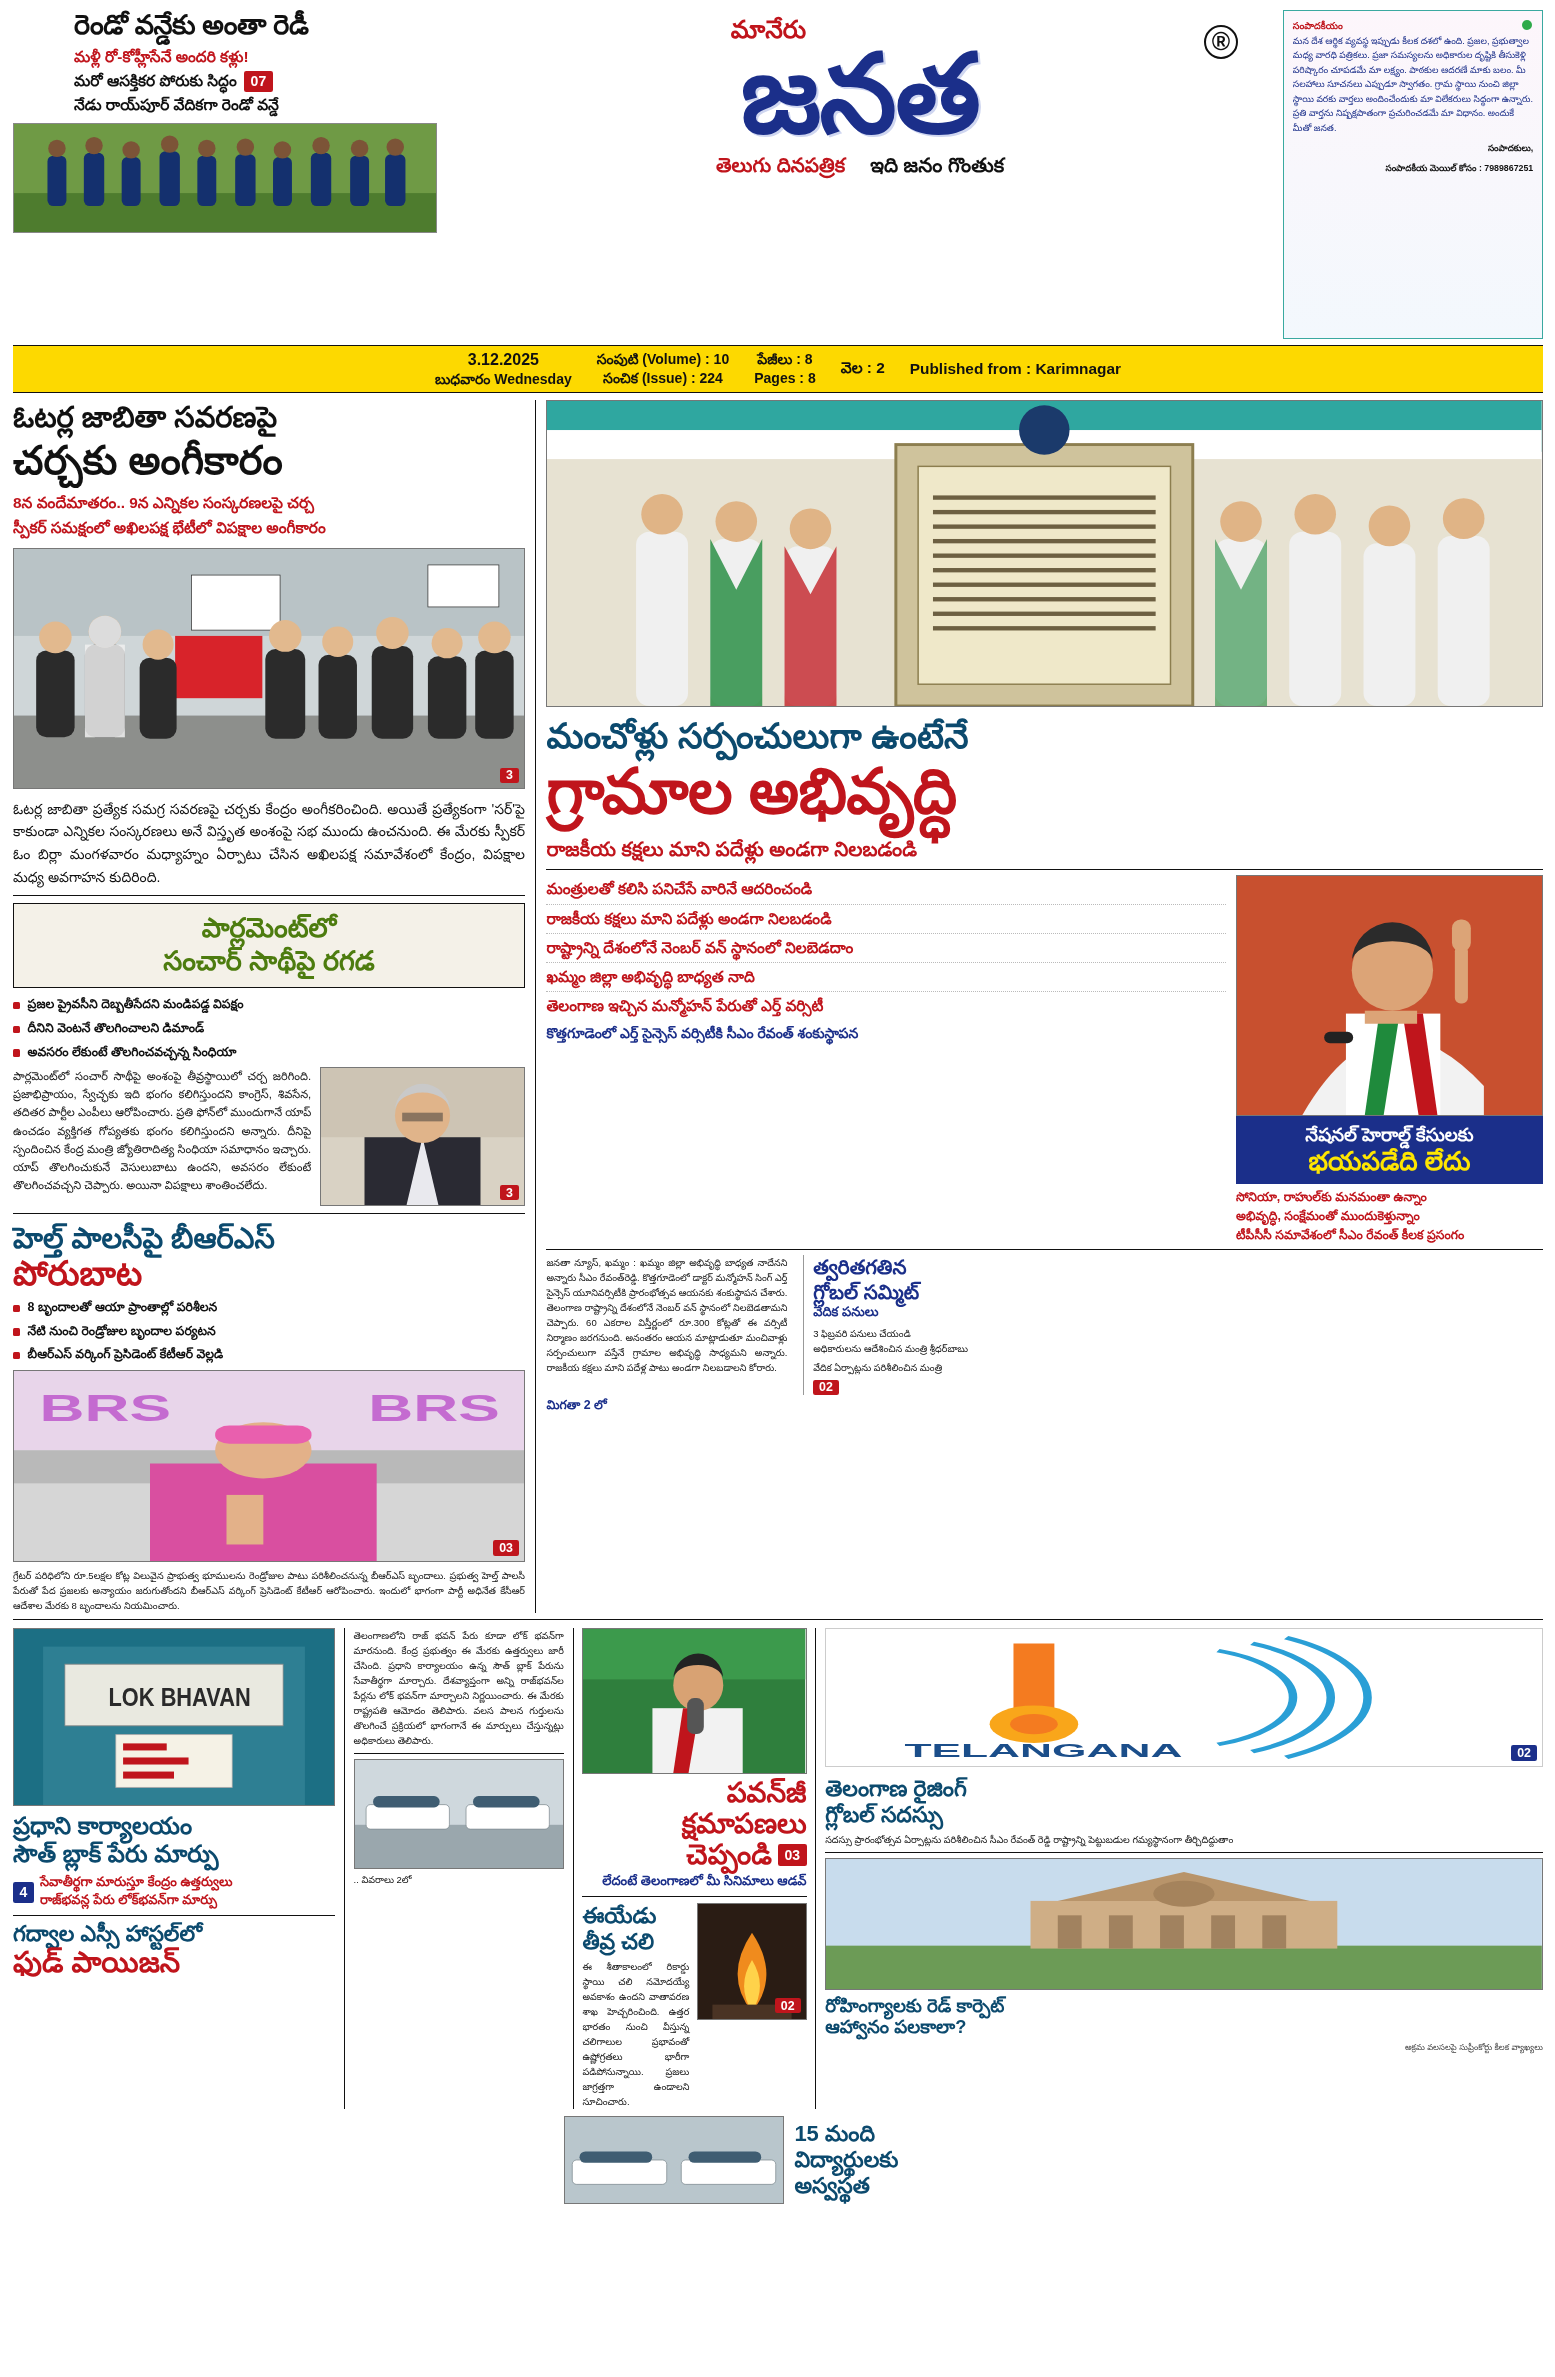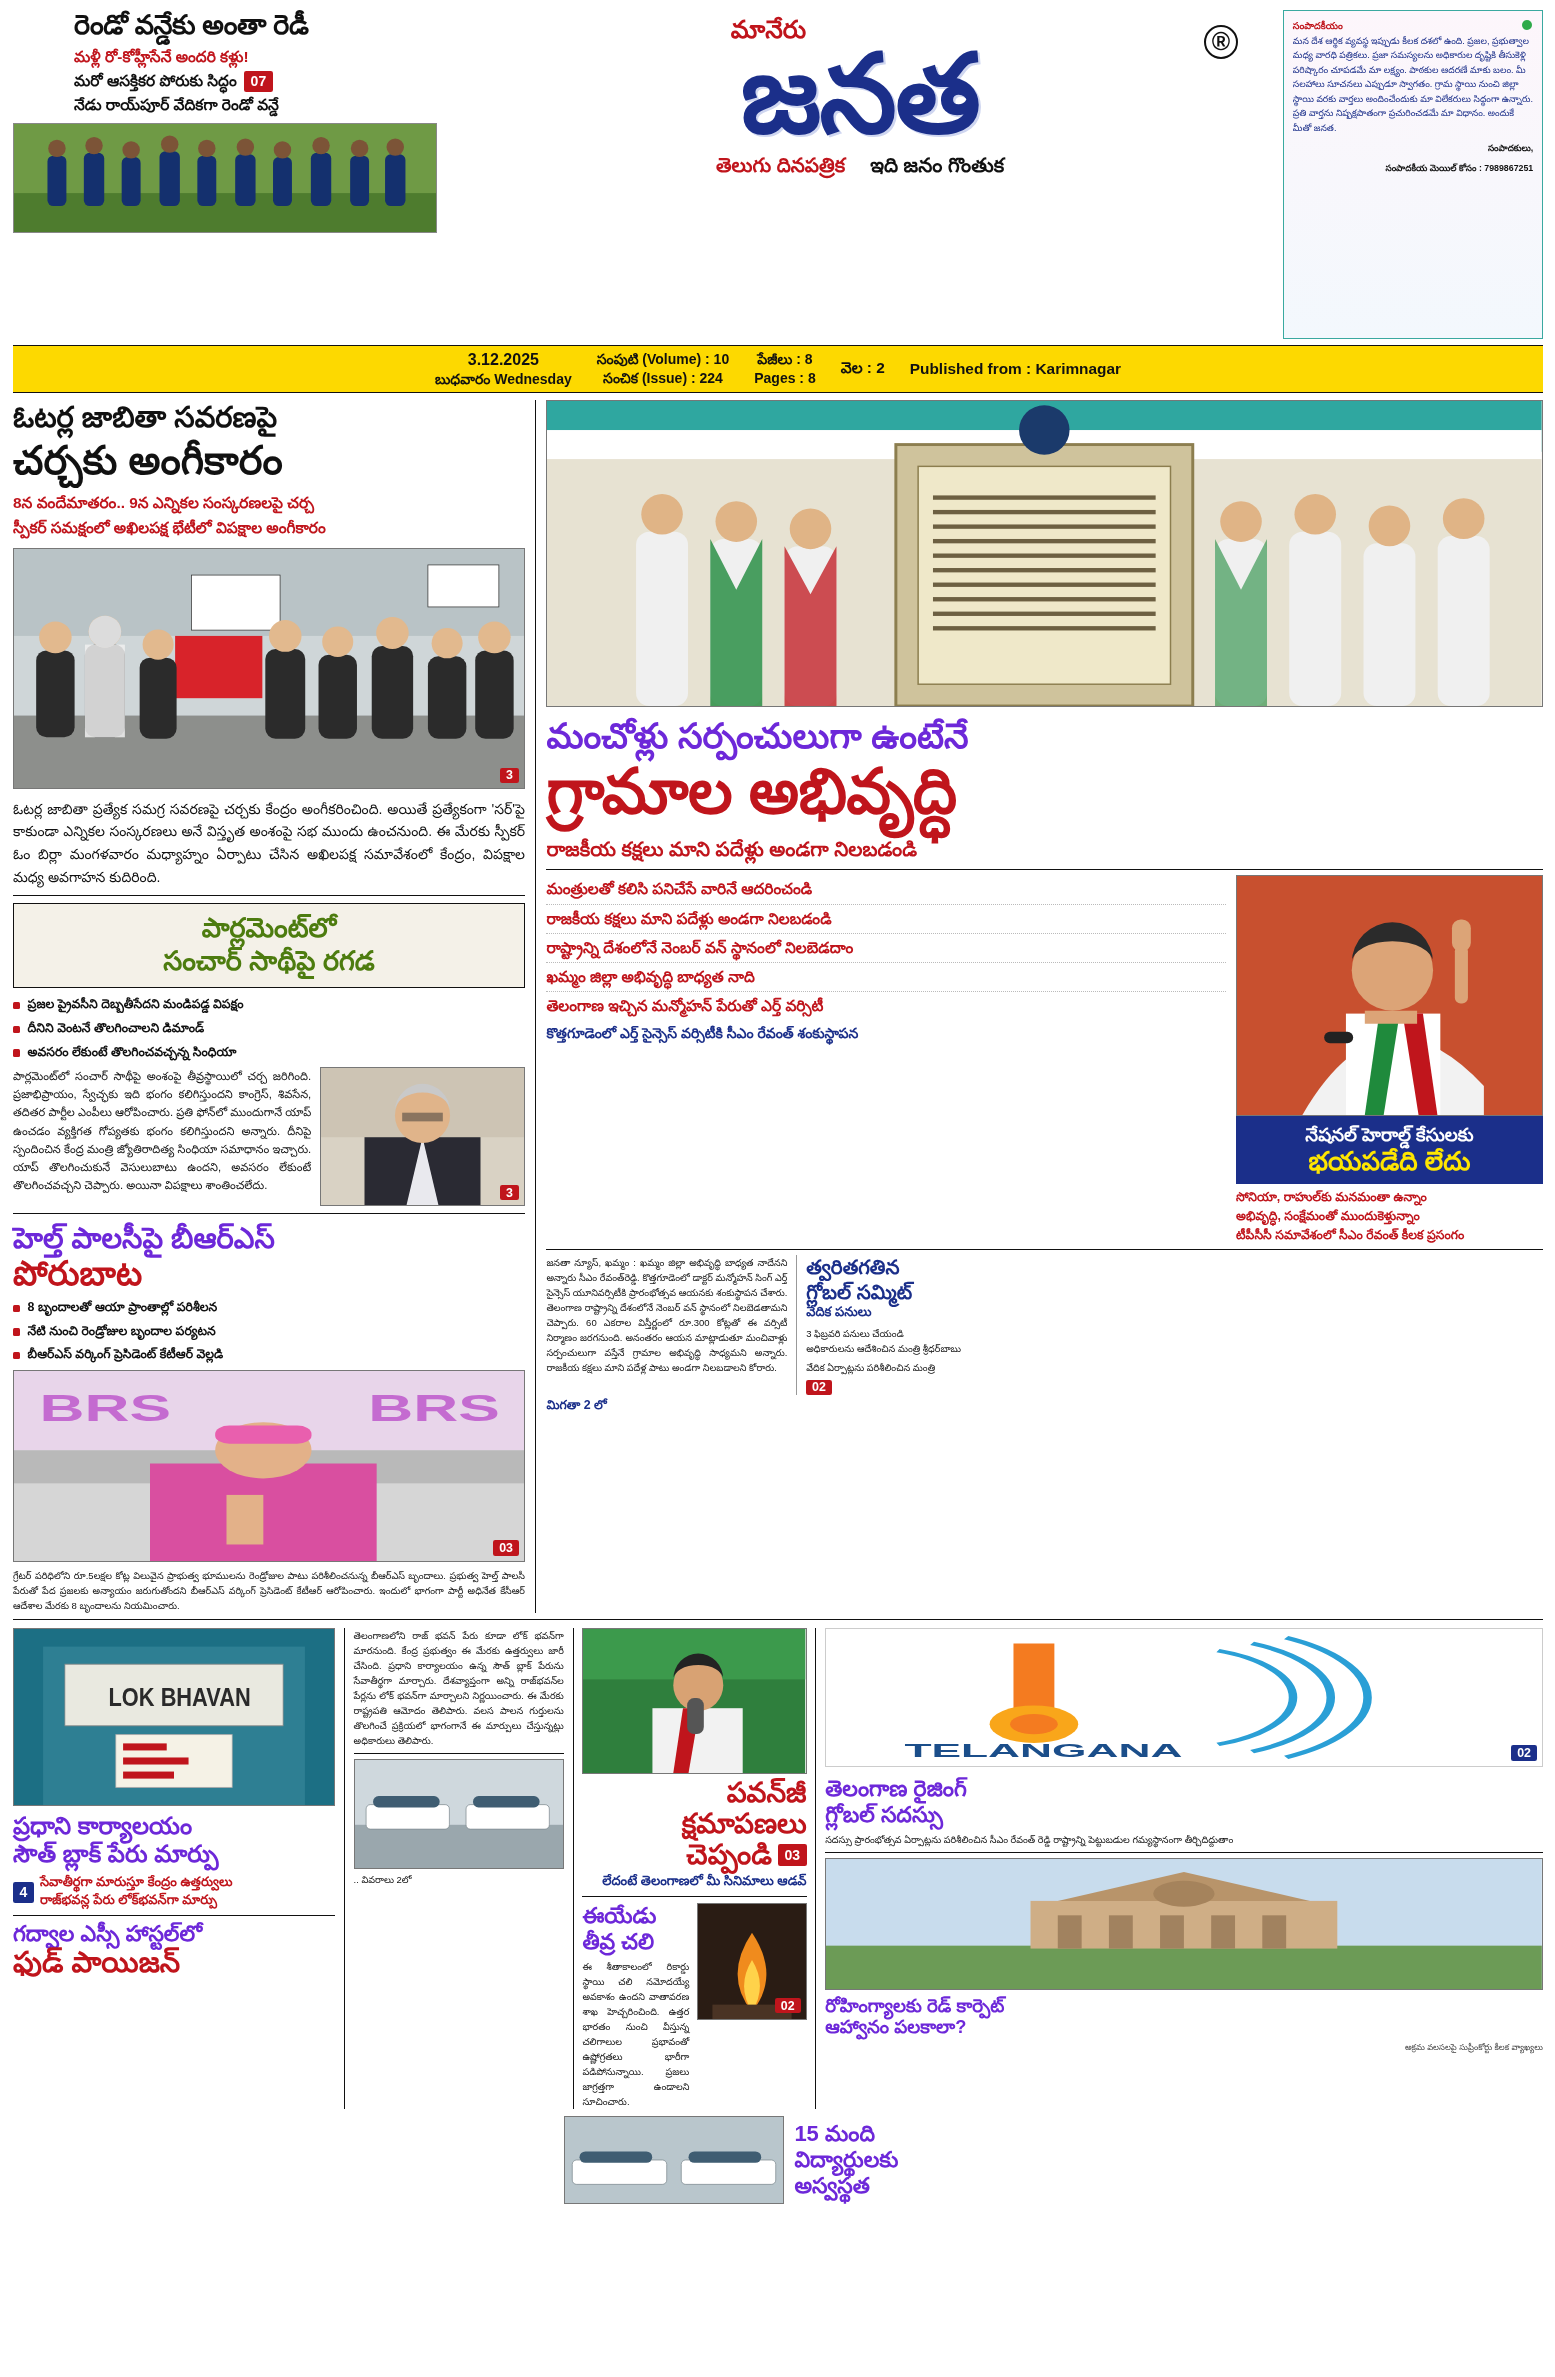--- a/index.html
+++ b/index.html
@@ -239,21 +239,21 @@
 
   .big-red-head {
     font-size: 42px;
     font-weight: bold;
     color: #c0151c;
     line-height: 1.1;
   }
   .big-black-head {
     font-size: 29px;
     font-weight: bold;
-    color: #6d28d9;
+    color: #0c4a6e;
     line-height: 1.18;
   }
 
   .bullets { margin: 0; padding: 0; list-style: none; }
   .bullets li {
     font-size: 15.4px;
     font-weight: bold;
     color: #c0151c;
     line-height: 1.55;
     padding: 2.2px 0;
@@ -567,21 +567,21 @@
           <div style="margin-top:4.4px">
             <div class="hl-red" style="font-size:12.4px;line-height:1.5">సోనియా, రాహుల్‌కు మనమంతా ఉన్నాం</div>
             <div class="hl-red" style="font-size:12.4px;line-height:1.5">అభివృద్ధి, సంక్షేమంతో ముందుకెళ్తున్నాం</div>
             <div class="hl-red" style="font-size:12.4px;line-height:1.5">టీపీసీసీ సమావేశంలో సీఎం రేవంత్ కీలక ప్రసంగం</div>
           </div>
         </div>
       </div>
 
       <div class="rule-thin"></div>
 
-      <div style="display:flex;gap:9px">
+      <div style="display:flex;gap:16px">
         <div class="body-text tiny" style="width:241px">జనతా న్యూస్, ఖమ్మం : ఖమ్మం జిల్లా అభివృద్ధి బాధ్యత నాదేనని అన్నారు సీఎం రేవంత్‌రెడ్డి. కొత్తగూడెంలో డాక్టర్ మన్మోహన్ సింగ్ ఎర్త్ సైన్సెస్ యూనివర్సిటీకి ప్రారంభోత్సవ ఆయనకు శంకుస్థాపన చేశారు. తెలంగాణ రాష్ట్రాన్ని దేశంలోనే నెంబర్ వన్ స్థానంలో నిలబెడతామని చెప్పారు. 60 ఎకరాల విస్తీర్ణంలో రూ.300 కోట్లతో ఈ వర్సిటీ నిర్మాణం జరగనుంది. అనంతరం ఆయన మాట్లాడుతూ మంచివాళ్లు సర్పంచులుగా వస్తేనే గ్రామాల అభివృద్ధి సాధ్యమని అన్నారు. రాజకీయ కక్షలు మాని పదేళ్ల పాటు అండగా నిలబడాలని కోరారు.</div>
         <div style="width:168px;border-left:0.7px solid #999;padding-left:8.8px">
           <div class="hl-blue" style="font-size:20px;line-height:1.22">త్వరితగతిన</div>
           <div class="hl-blue" style="font-size:20px;line-height:1.22">గ్లోబల్ సమ్మిట్</div>
           <div class="hl-blue" style="font-size:13px;line-height:1.22">వేదిక పనులు</div>
           <div class="body-text tiny" style="margin-top:5.9px">3 ఫిబ్రవరి పనులు చేయండి</div>
           <div class="body-text tiny">అధికారులను ఆదేశించిన మంత్రి శ్రీధర్‌బాబు</div>
           <div class="body-text tiny" style="margin-top:4.4px">వేదిక ఏర్పాట్లను పరిశీలించిన మంత్రి</div>
           <span class="pnum" style="position:static;display:inline-block;margin-top:4.4px">02</span>
         </div>

